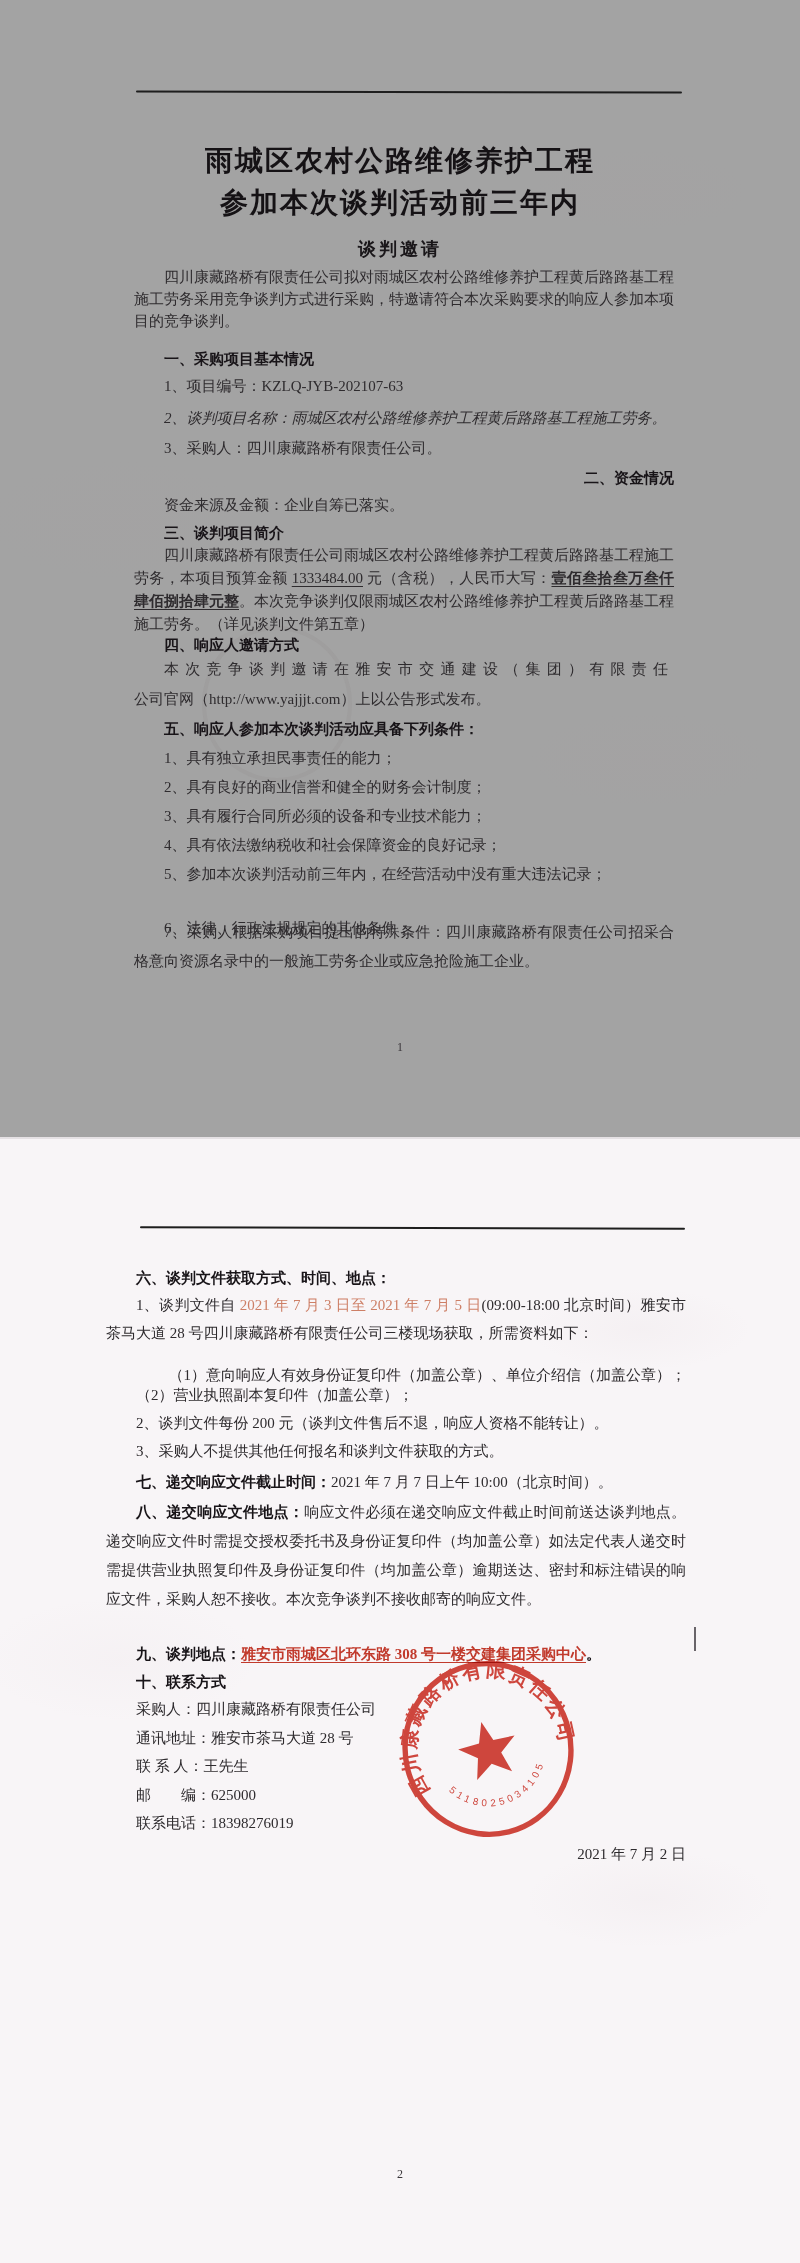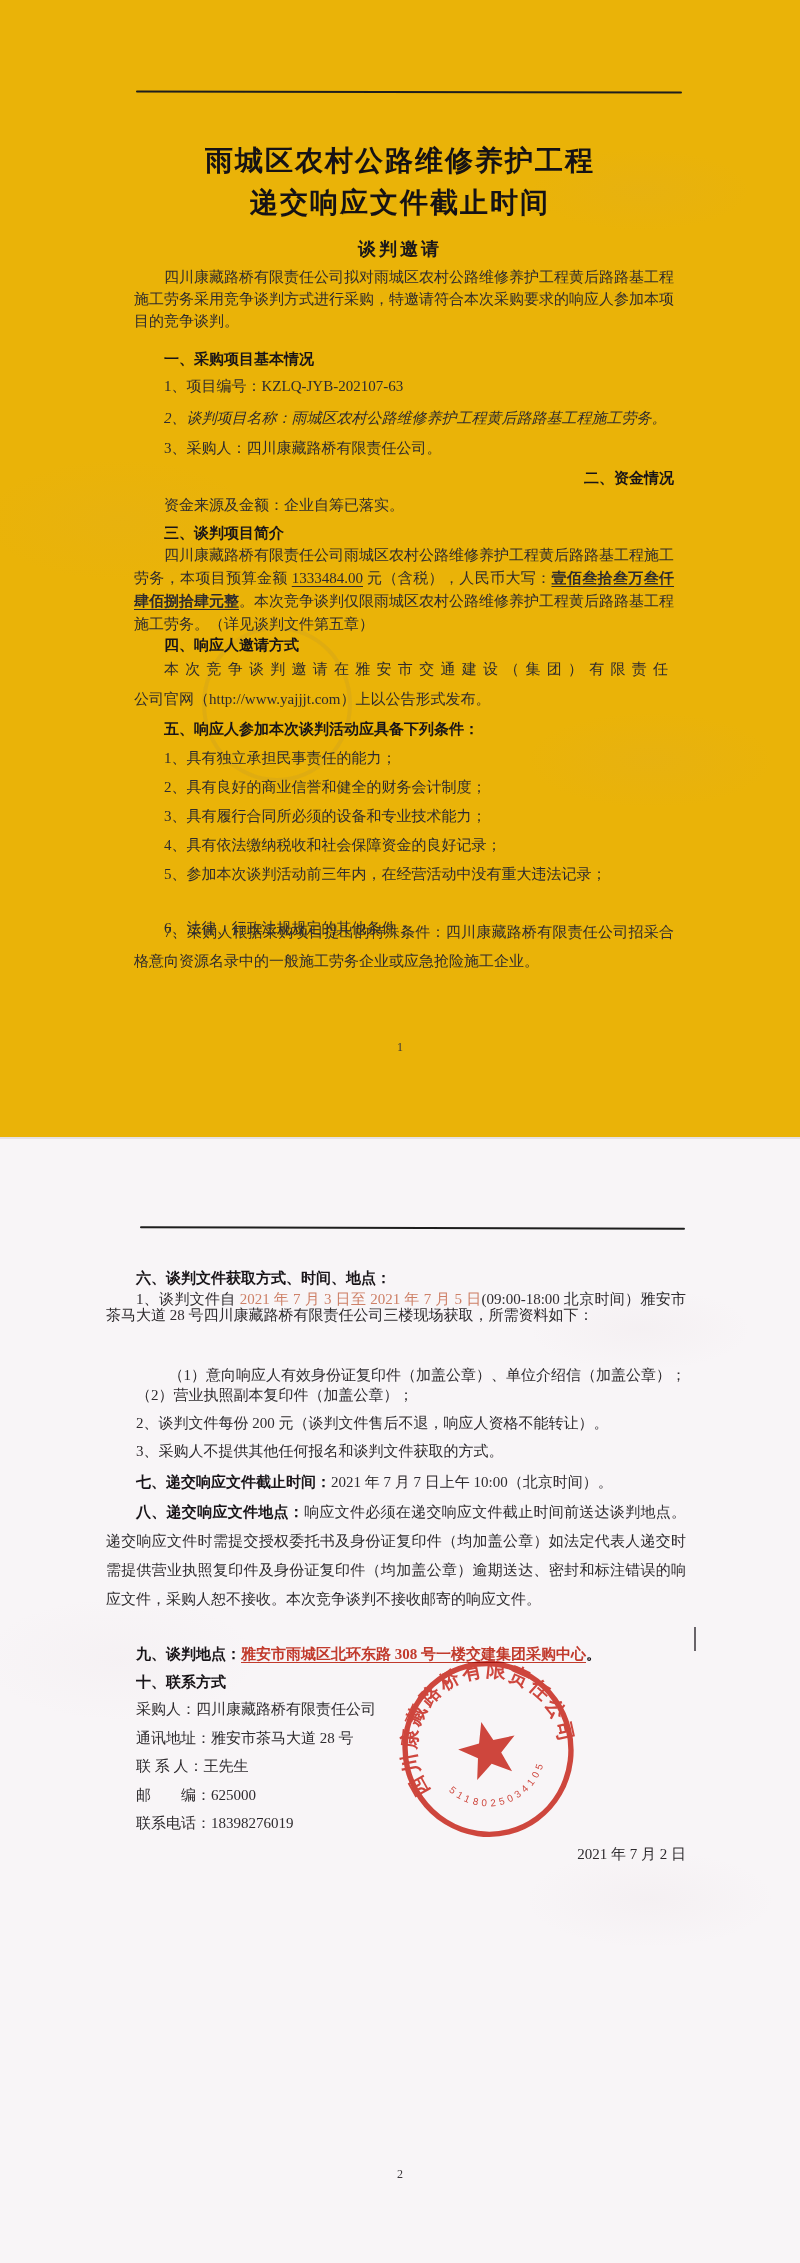--- a/index.html
+++ b/index.html
@@ -4,21 +4,21 @@
 <style>
   html,body{margin:0;padding:0;}
   body{
     width:800px;height:2263px;position:relative;
     background:#ebe8ea;
     font-family:"Liberation Serif","DejaVu Serif",serif;
     color:#2e2b2e;
     -webkit-font-smoothing:antialiased;
   }
   .page{position:absolute;left:0;width:800px;overflow:hidden;}
-  .page-1{top:0;height:1137px;background:#eab308;border-bottom:2px solid #e5e1e4;}
+  .page-1{top:0;height:1137px;background:#a3a3a3;border-bottom:2px solid #e5e1e4;}
   .page-2{top:1139px;height:1396px;background:#f8f5f7;}
   .page::before{
     content:"";position:absolute;inset:0;pointer-events:none;
     background:
       radial-gradient(ellipse 160px 60px at 640px 190px, rgba(180,150,160,.05), transparent 70%),
       radial-gradient(ellipse 200px 90px at 120px 520px, rgba(180,150,160,.04), transparent 70%),
       radial-gradient(ellipse 180px 70px at 650px 760px, rgba(180,150,160,.05), transparent 70%);
   }
   .scanline{position:absolute;height:2px;background:#1e1e1e;border-radius:1px;}
   .scanline-1{left:136px;top:91px;width:546px;transform:rotate(0.12deg);}
@@ -54,21 +54,21 @@
 </style>
 </head>
 <body>
 
 <div class="page page-1">
   <div class="scanline scanline-1"></div>
   <div class="ghost-seal"></div>
 
   <div class="blk doc-title" style="top:140px;">
     <div>雨城区农村公路维修养护工程</div>
-    <div>递交响应文件截止时间</div>
+    <div>参加本次谈判活动前三年内</div>
   </div>
 
   <div class="blk doc-subtitle" style="top:236px;">谈判邀请</div>
 
   <p class="blk indent just tight" style="top:266px;margin:0;">四川康藏路桥有限责任公司拟对雨城区农村公路维修养护工程黄后路路基工程施工劳务采用竞争谈判方式进行采购，特邀请符合本次采购要求的响应人参加本项目的竞争谈判。</p>
 
   <div class="blk hd indent nowrap" style="top:344px;">一、采购项目基本情况</div>
   <div class="blk indent nowrap" style="top:372px;">1、项目编号：KZLQ-JYB-202107-63</div>
   <div class="blk indent nowrap" style="top:404px;font-style:italic;">2、谈判项目名称：雨城区农村公路维修养护工程黄后路路基工程施工劳务。</div>
   <div class="blk indent nowrap" style="top:434px;">3、采购人：四川康藏路桥有限责任公司。</div>
@@ -95,21 +95,21 @@
 
   <div class="pnum" style="top:1040px;">1</div>
 </div>
 
 <div class="page page-2">
   <div class="scanline scanline-2"></div>
   <div class="scan-tick" style="left:694px;top:488px;"></div>
 
   <div class="blk hd indent nowrap" style="top:124px;">六、谈判文件获取方式、时间、地点：</div>
 
-  <p class="blk indent just" style="top:152px;margin:0;line-height:16px;">
+  <p class="blk indent just" style="top:152px;margin:0;line-height:28px;">
     <span>1、谈判文件自 </span><span class="salmon">2021 年 7 月 3 日至 2021 年 7 月 5 日</span><span>(09:00-18:00  北京时间）雅安市茶马大道 28 号四川康藏路桥有限责任公司三楼现场获取，所需资料如下：</span>
   </p>
 
   <div class="blk indent nowrap" style="top:222px;text-align:right;">（1）意向响应人有效身份证复印件（加盖公章）、单位介绍信（加盖公章）；</div>
   <div class="blk indent nowrap" style="top:242px;">（2）营业执照副本复印件（加盖公章）；</div>
   <div class="blk indent nowrap" style="top:270px;">2、谈判文件每份 200 元（谈判文件售后不退，响应人资格不能转让）。</div>
   <div class="blk indent nowrap" style="top:298px;">3、采购人不提供其他任何报名和谈判文件获取的方式。</div>
 
   <div class="blk indent nowrap" style="top:328px;">
     <span class="hd-inline">七、递交响应文件截止时间：</span><span>2021 年 7 月 7 日上午 10:00（北京时间）。</span>

